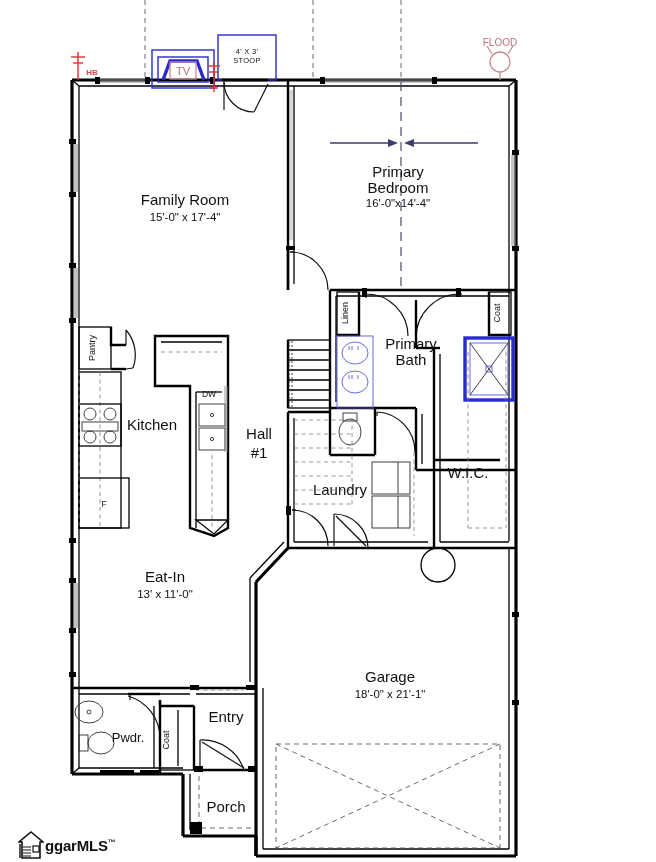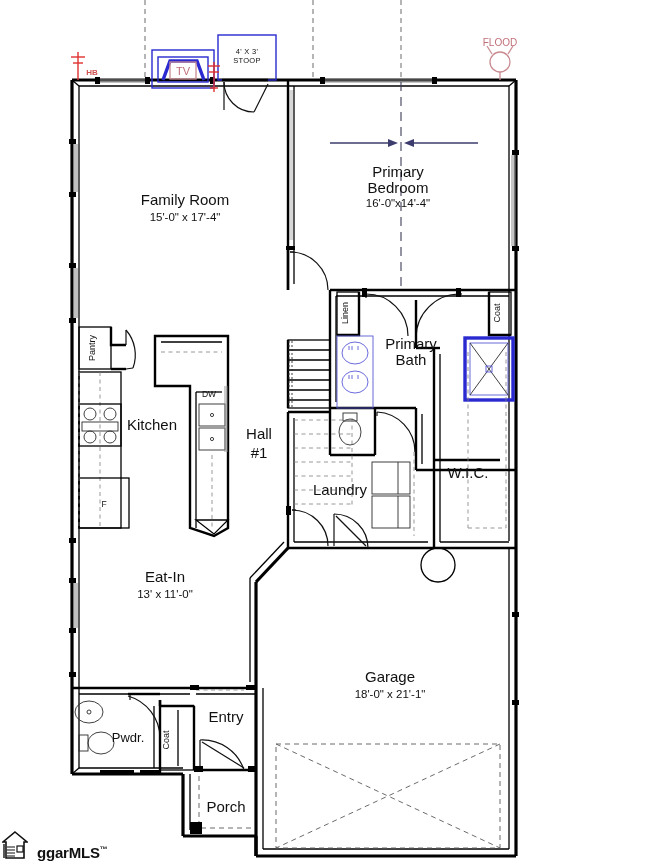--- a/index.html
+++ b/index.html
@@ -34,22 +34,22 @@
   .rm-dim{font-size:11.5px;text-anchor:middle;}
   .rm-small{font-size:13px;text-anchor:middle;}
   .lbl-tiny{font-size:7.5px;text-anchor:middle;letter-spacing:0.3px;}
   .lbl-mini{font-size:8.5px;text-anchor:middle;}
   .vert{font-size:9px;text-anchor:middle;}
   .red-t{font-size:8px;text-anchor:middle;fill:#d05050;font-weight:bold;}
   .pink-t{font-size:10px;text-anchor:middle;fill:#c07078;}
   .tv-t{font-size:11px;text-anchor:middle;fill:#c07078;}
 
   #watermark{
-    position:absolute;left:2px;bottom:2px;
-    display:flex;align-items:flex-end;gap:9px;
+    position:absolute;left:18px;bottom:2px;
+    display:flex;align-items:center;gap:1px;
   }
   #watermark .wm-text{
     font-family:"Liberation Sans", sans-serif;
     font-size:15px;font-weight:bold;color:#111;line-height:1;
     letter-spacing:-0.2px;
   }
   #watermark .wm-tm{font-size:8px;vertical-align:super;}
 </style>
 </head>
 <body>

